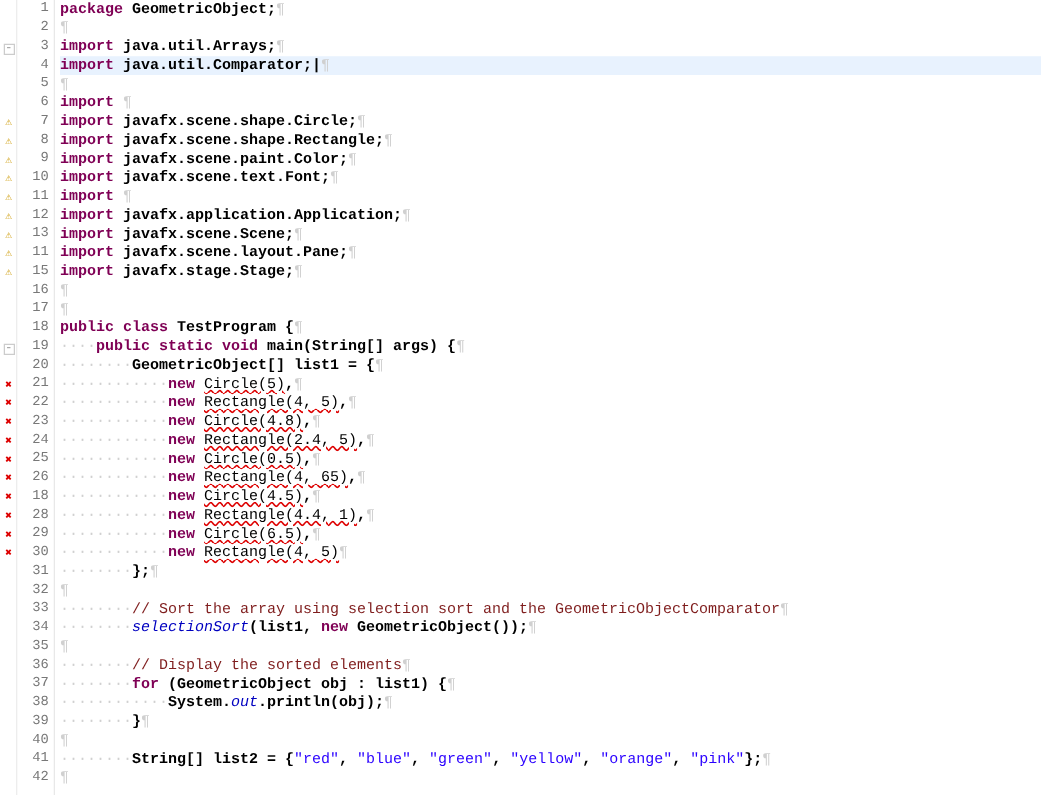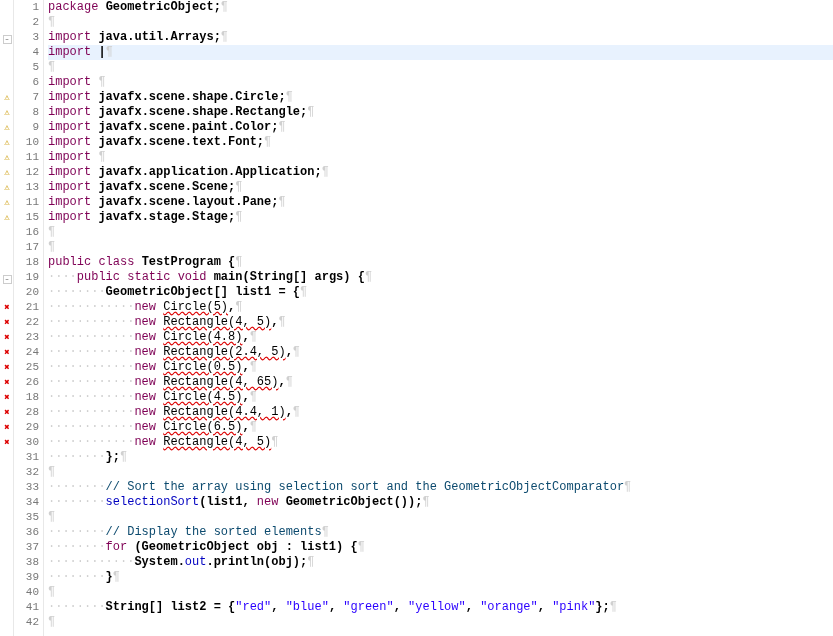--- a/index.html
+++ b/index.html
@@ -64,24 +64,24 @@
   font-size: 10px;
   border: 1px solid #ccc;
   background: #fff;
   width: 9px;
   height: 9px;
   display: inline-block;
   text-align: center;
   line-height: 7px;
   margin-top: 3px;
 }
-.kw { color: #7f0055; font-weight: normal; }
-.com { color: #0c4a6e; text-align: right; }
+.kw { color: #7f0055; font-weight: bold; }
+.com { color: #7f1d1d; text-align: right; }
 .str { color: #2a00ff; }
-.fld { color: #0000c0; }
+.fld { color: #0000c0; font-style: italic; }
 .err-u { text-decoration: underline wavy #d00; }
 .ws { color: #d0d0d0; }
 .highlight-line { background: #e8f2fe; }
 .d { color: #000; font-weight: bold; }
 .code-line { position: relative; }
 </style>
 </head>
 <body>
 
 <div class="editor">
@@ -212,21 +212,21 @@
       <span class="ln">38</span>
       <span class="ln">39</span>
       <span class="ln">40</span>
       <span class="ln">41</span>
       <span class="ln">42</span>
     </div>
   <div class="code-area" id="code">
       <div class="line code-line"><span class="kw">package</span><span class="ws"> </span><span class="d">GeometricObject;</span><span class="ws">¶</span></div>
       <div class="line code-line"><span class="ws">¶</span></div>
       <div class="line code-line"><span class="kw">import</span><span class="ws"> </span><span class="d">java.util.Arrays;</span><span class="ws">¶</span></div>
-      <div class="line code-line highlight-line"><span class="kw">import</span><span class="ws"> </span><span class="d">|</span><span class="ws">¶</span></div>
+      <div class="line code-line highlight-line"><span class="kw">import</span><span class="ws"> </span><span class="d">java.util.Comparator;</span><span class="d">|</span><span class="ws">¶</span></div>
       <div class="line code-line"><span class="ws">¶</span></div>
       <div class="line code-line"><span class="kw">import</span><span class="ws"> </span><span class="ws">¶</span></div>
       <div class="line code-line"><span class="kw">import</span><span class="ws"> </span><span class="d">javafx.scene.shape.Circle;</span><span class="ws">¶</span></div>
       <div class="line code-line"><span class="kw">import</span><span class="ws"> </span><span class="d">javafx.scene.shape.Rectangle;</span><span class="ws">¶</span></div>
       <div class="line code-line"><span class="kw">import</span><span class="ws"> </span><span class="d">javafx.scene.paint.Color;</span><span class="ws">¶</span></div>
       <div class="line code-line"><span class="kw">import</span><span class="ws"> </span><span class="d">javafx.scene.text.Font;</span><span class="ws">¶</span></div>
       <div class="line code-line"><span class="kw">import</span><span class="ws"> </span><span class="ws">¶</span></div>
       <div class="line code-line"><span class="kw">import</span><span class="ws"> </span><span class="d">javafx.application.Application;</span><span class="ws">¶</span></div>
       <div class="line code-line"><span class="kw">import</span><span class="ws"> </span><span class="d">javafx.scene.Scene;</span><span class="ws">¶</span></div>
       <div class="line code-line"><span class="kw">import</span><span class="ws"> </span><span class="d">javafx.scene.layout.Pane;</span><span class="ws">¶</span></div>

